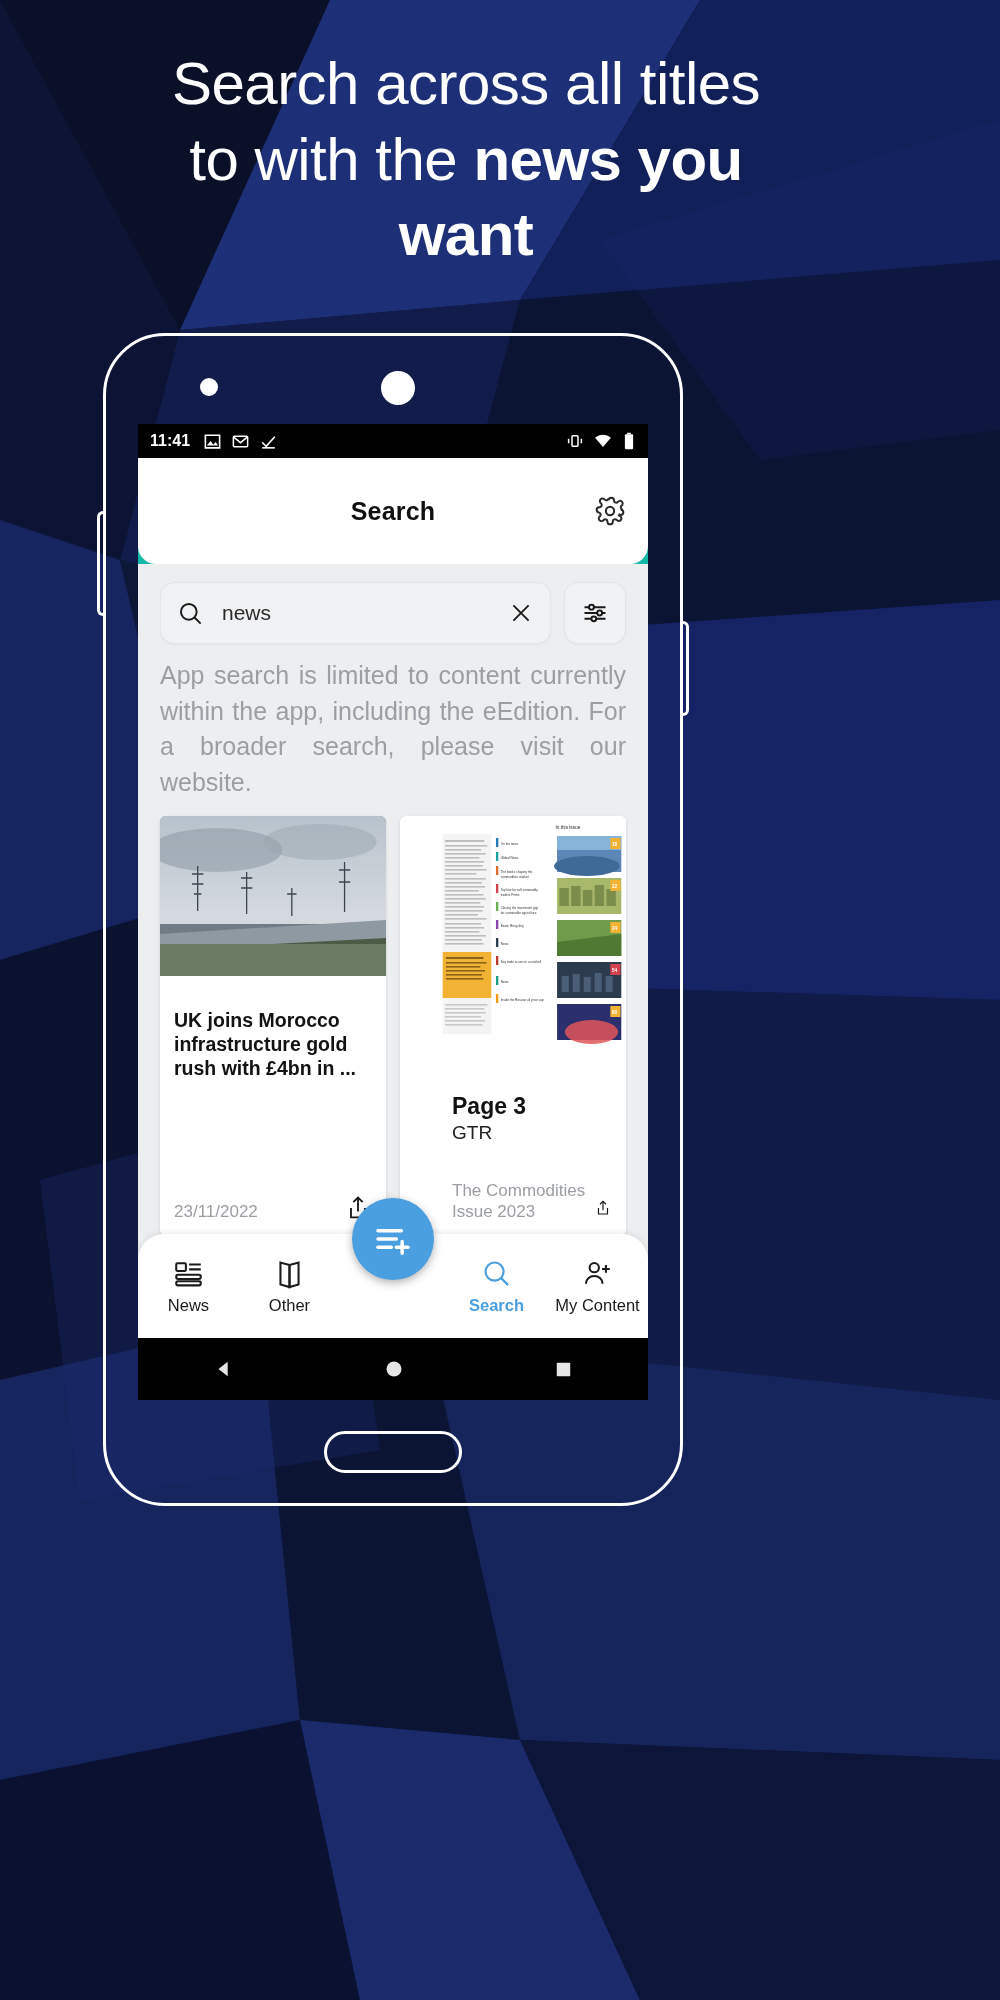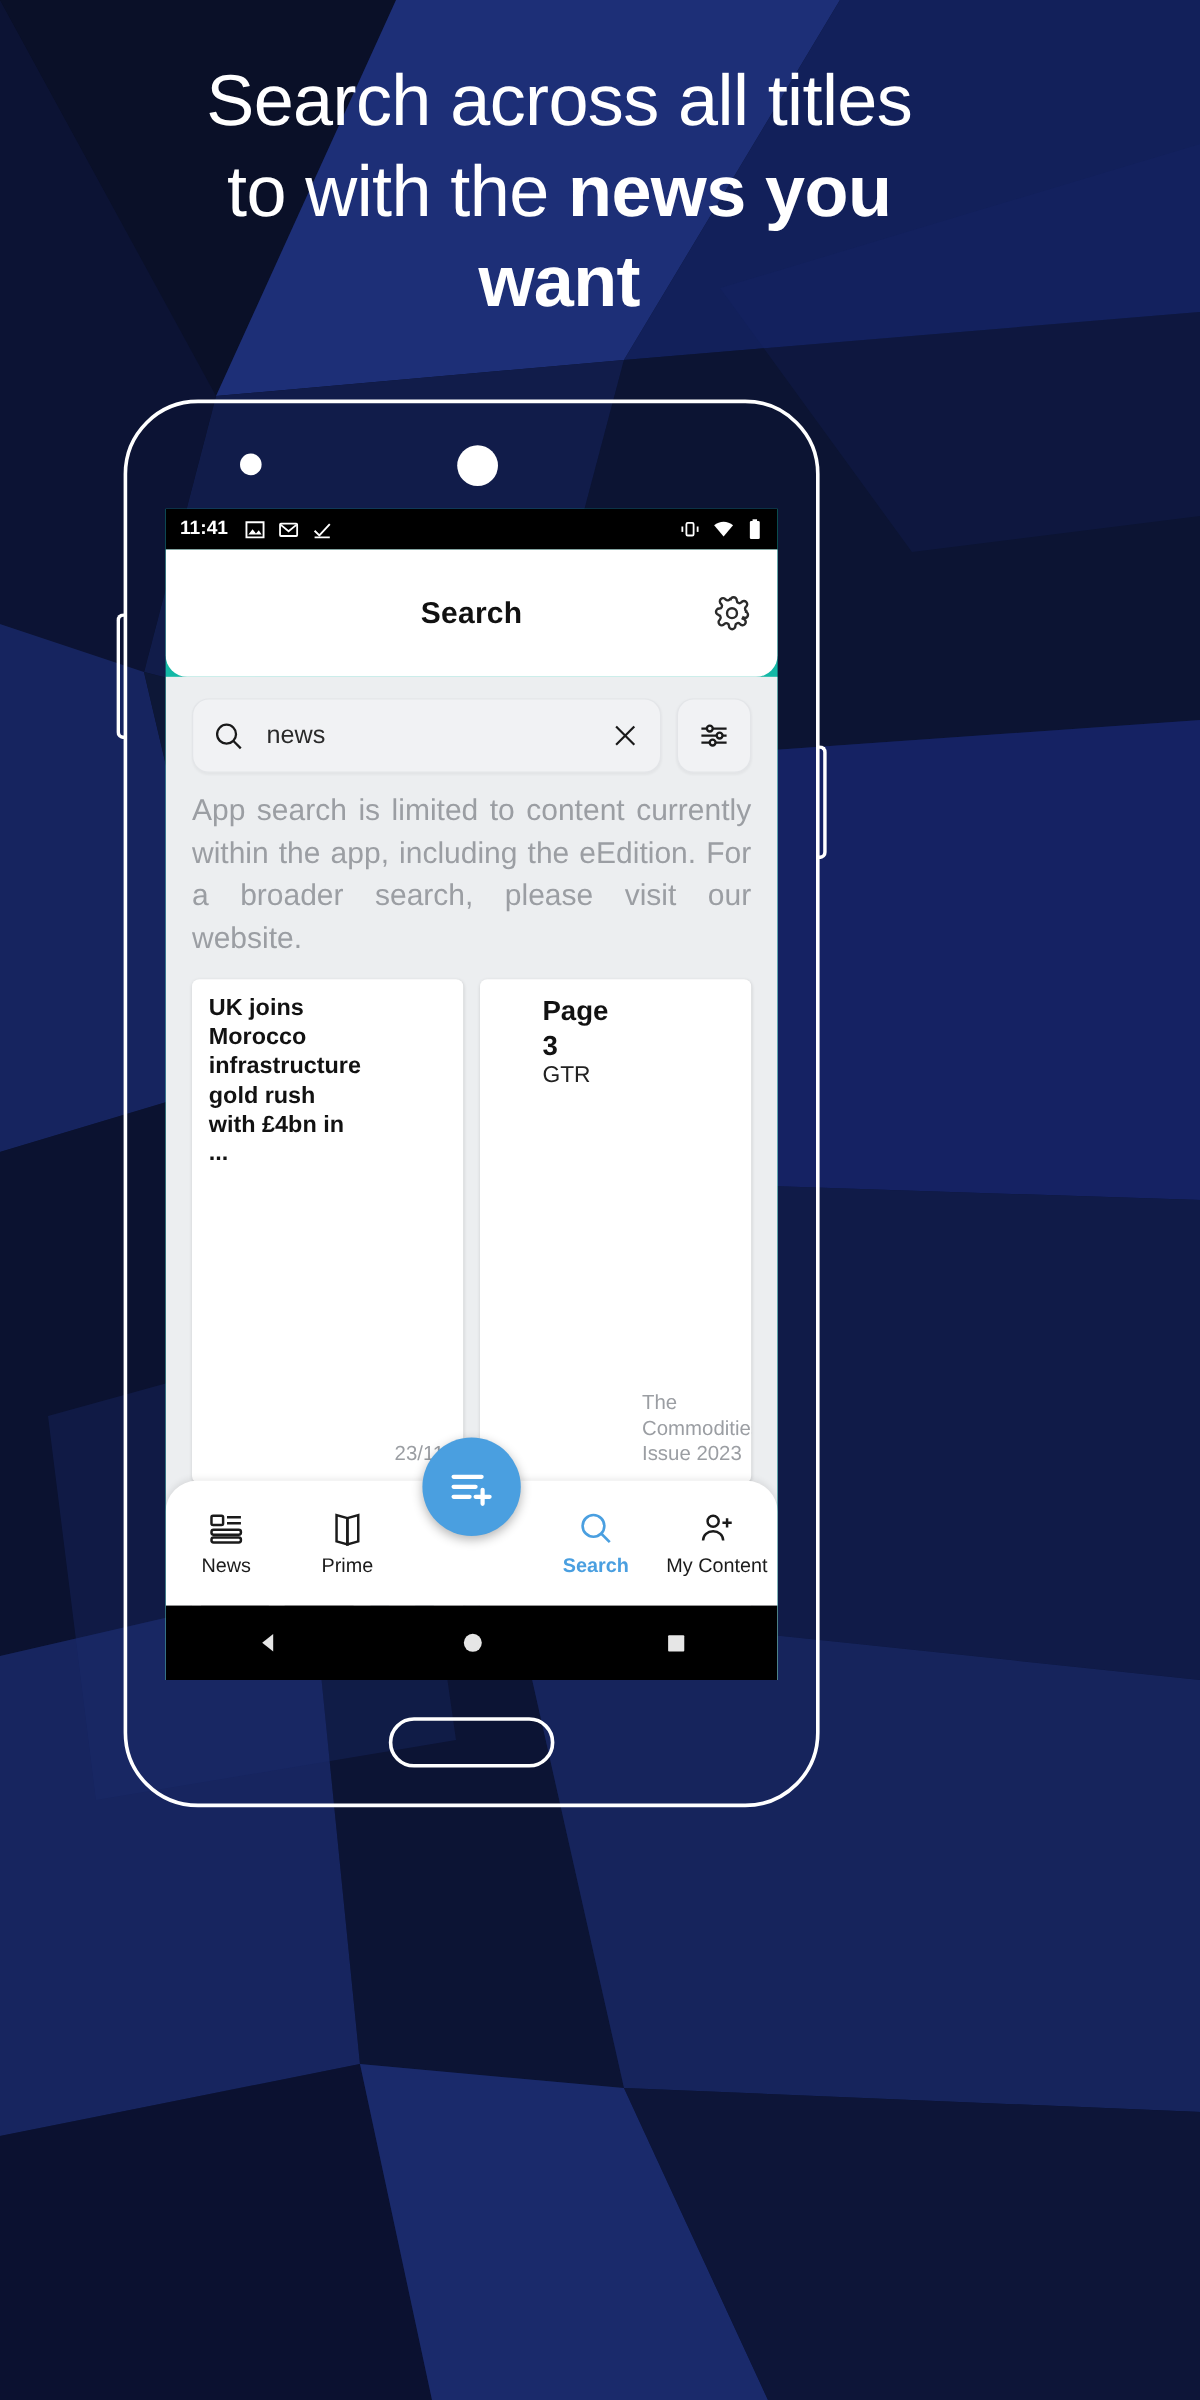--- a/index.html
+++ b/index.html
@@ -99,21 +99,21 @@
     padding:14px 22px 0 22px;
     font-size:25px; line-height:1.42; color:#9b9ea3;
     text-align:justify;
   }
 
   
   .grid {
     padding:16px 22px 0 22px;
     display:grid; grid-template-columns:1fr 1fr; gap:14px;
   }
-  .card { background:#fff; border-radius:6px; overflow:hidden; box-shadow:0 1px 3px rgba(0,0,0,.13); display:flex; flex-direction:row; }
+  .card { background:#fff; border-radius:6px; overflow:hidden; box-shadow:0 1px 3px rgba(0,0,0,.13); display:flex; flex-direction:column;gap:20px; }
   .card-article { height:420px; }
   .card-page { height:420px;padding-left:38px; }
 
   .card-img { width:100%; height:160px; background:#7d8894; position:relative; overflow:hidden; }
   .card-body { padding:12px 14px 0 14px; flex:1; }
   .card-title { font-size:19.5px; font-weight:700; color:#121212; line-height:1.24; }
   .card-sub { font-size:19px; color:#222; margin-top:1px; }
   .card-foot { display:flex; align-items:flex-end; justify-content:space-between; padding:0 14px 14px 14px; }
   .card-meta { font-size:17px; color:#9b9ea3; line-height:1.25; }
 
@@ -558,21 +558,21 @@
           <rect x="2.5" y="13" width="19" height="3.2" rx="1.4"></rect>
           <rect x="2.5" y="18" width="19" height="3.2" rx="1.4"></rect>
         </svg>
         <span class="navlabel">News</span>
       </div>
       <div class="navitem">
         <svg width="31" height="31" viewBox="0 0 24 24" fill="none" stroke="#1b1b1b" stroke-width="1.6">
           <path d="M12 5.5L5 3.5v17l7 2z"></path>
             <path d="M12 5.5l7-2v17l-7 2z"></path>
         </svg>
-        <span class="navlabel">Prime</span>
+        <span class="navlabel">Other</span>
       </div>
       <div class="navitem spacer"></div>
       <div class="navitem active">
         <svg width="31" height="31" viewBox="0 0 24 24" fill="none" stroke="#4a9fe0" stroke-width="1.7">
           <circle cx="10.5" cy="10.5" r="7"></circle>
             <path d="M15.6 15.6L21 21"></path>
         </svg>
         <span class="navlabel">Search</span>
       </div>
       <div class="navitem">

